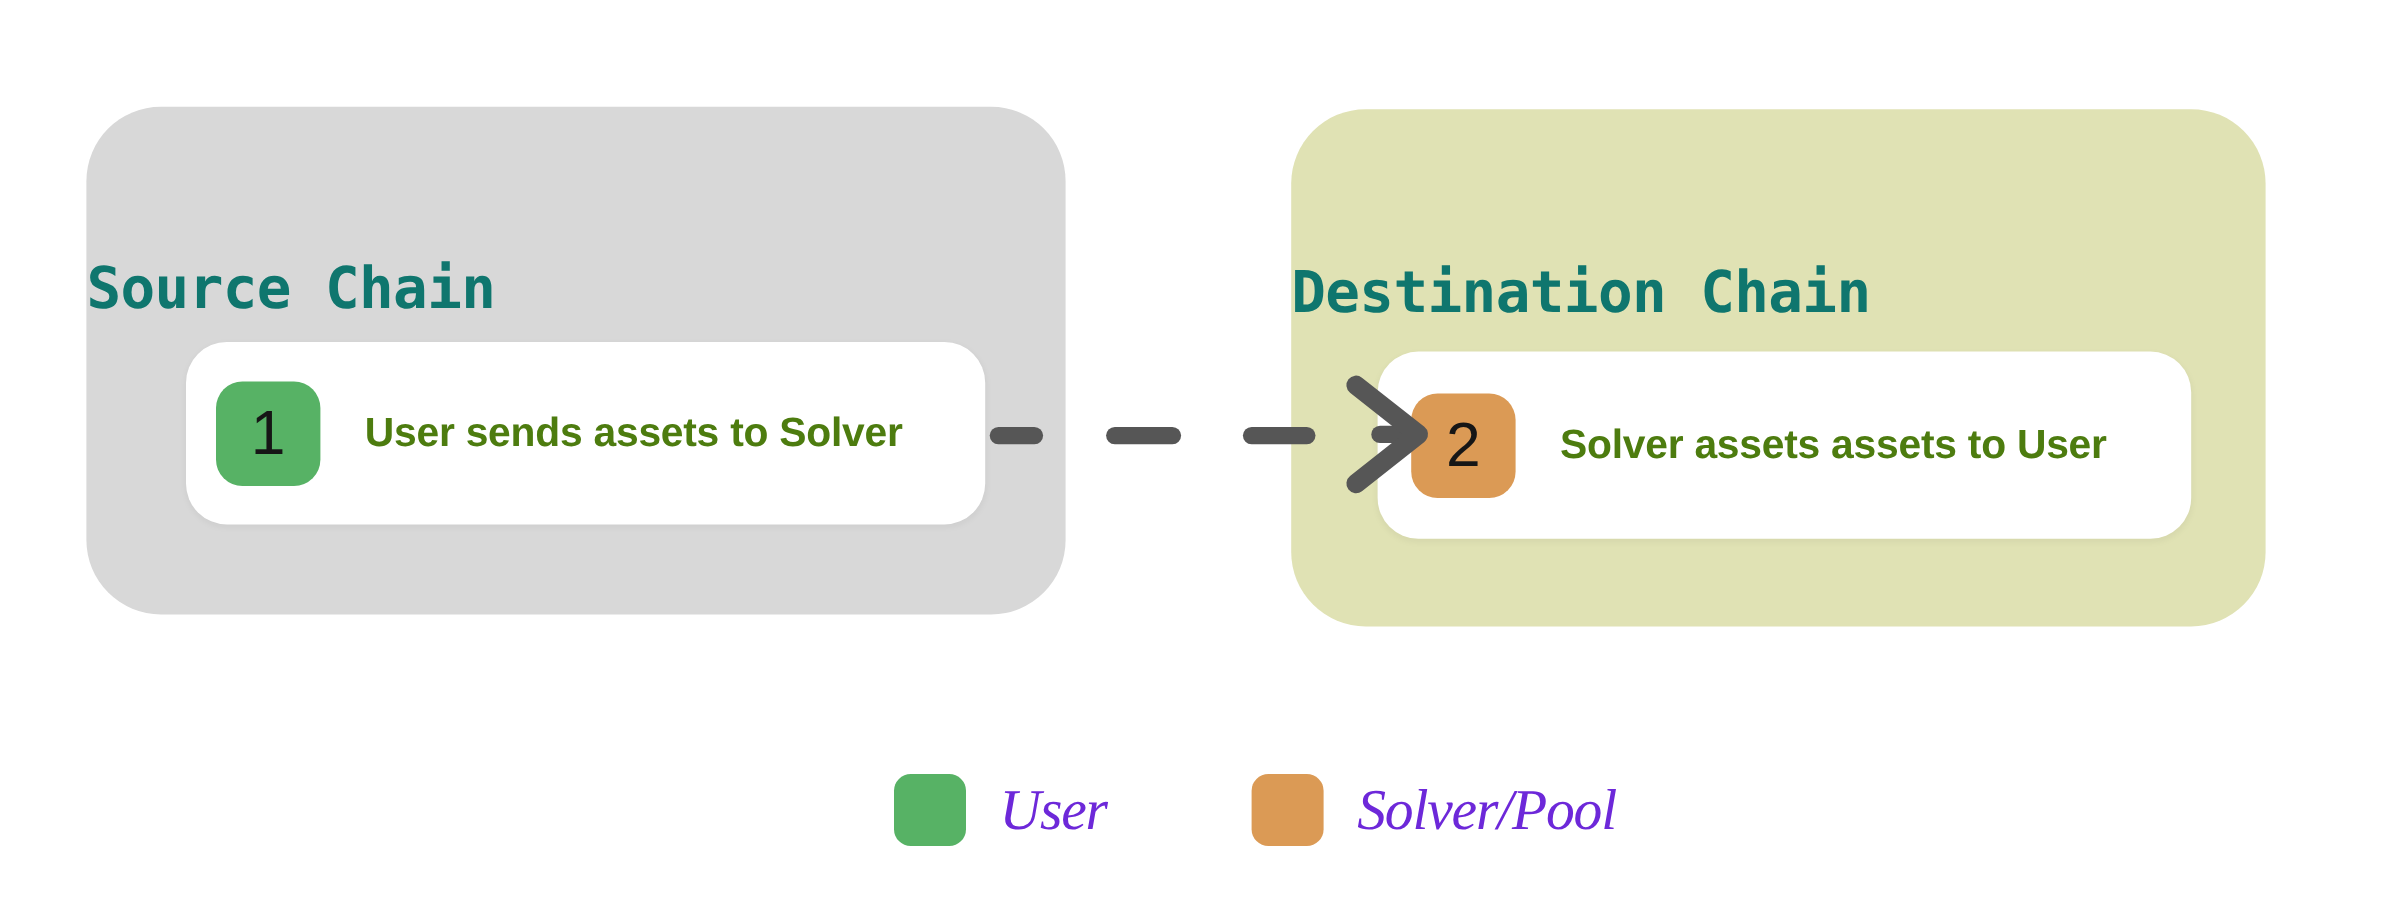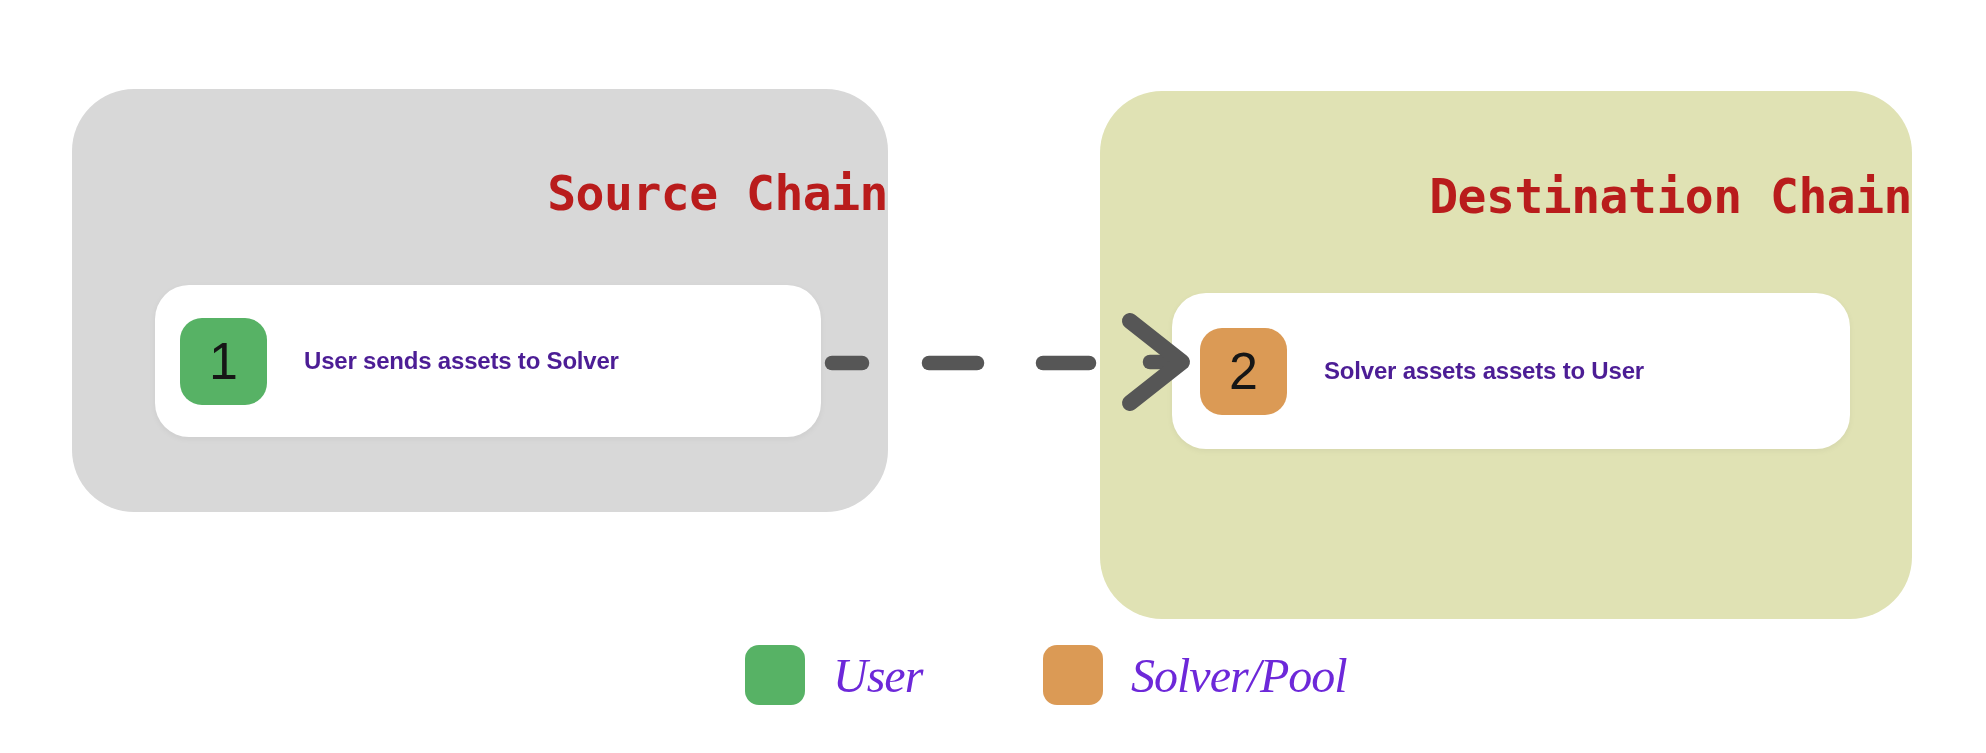--- a/index.html
+++ b/index.html
@@ -12,33 +12,34 @@
     overflow: hidden;
     font-family: "Liberation Sans", "DejaVu Sans", sans-serif;
   }
 
   
   .chain {
     position: absolute;
     border-radius: 62px;
   }
   .chain.source { left: 72px;  top: 89px; width: 816px; height: 423px; }
-  .chain.dest   { left: 1100px; top: 91px; width: 812px; height: 528px; }
+  .chain.dest   { left: 1076px; top: 91px; width: 812px; height: 431px; }
 
   .chain-title {
     position: absolute;
     left: 0; right: 0;
-    text-align: right;
+    text-align: left;
     font-family: "DejaVu Sans Mono", "Liberation Mono", monospace;
     font-weight: 700;
     font-size: 48px;
     line-height: 56px;
     letter-spacing: -0.5px;
-    color: #b91c1c;
+    color: #0f766e;
     white-space: nowrap;
+    margin-top: 48px;
   }
   .chain.source .chain-title { top: 76px; }
   .chain.dest   .chain-title { top: 77px; }
 
   
   .step-card {
     position: absolute;
     background: #ffffff;
     border-radius: 34px;
     display: flex;
@@ -55,24 +56,24 @@
     border-radius: 22px;
     display: flex;
     align-items: center;
     justify-content: center;
     font-size: 52px;
     font-weight: 500;
     color: #161616;
   }
   .step-text {
     margin-left: 37px;
-    font-size: 24px;
+    font-size: 34px;
     font-weight: 700;
     letter-spacing: -0.2px;
-    color: #4c1d95;
+    color: #4d7c0f;
     white-space: nowrap;
   }
 
   
   .arrow-svg {
     position: absolute;
     left: 0; top: 0;
     width: 1986px;
     height: 753px;
     pointer-events: none;

